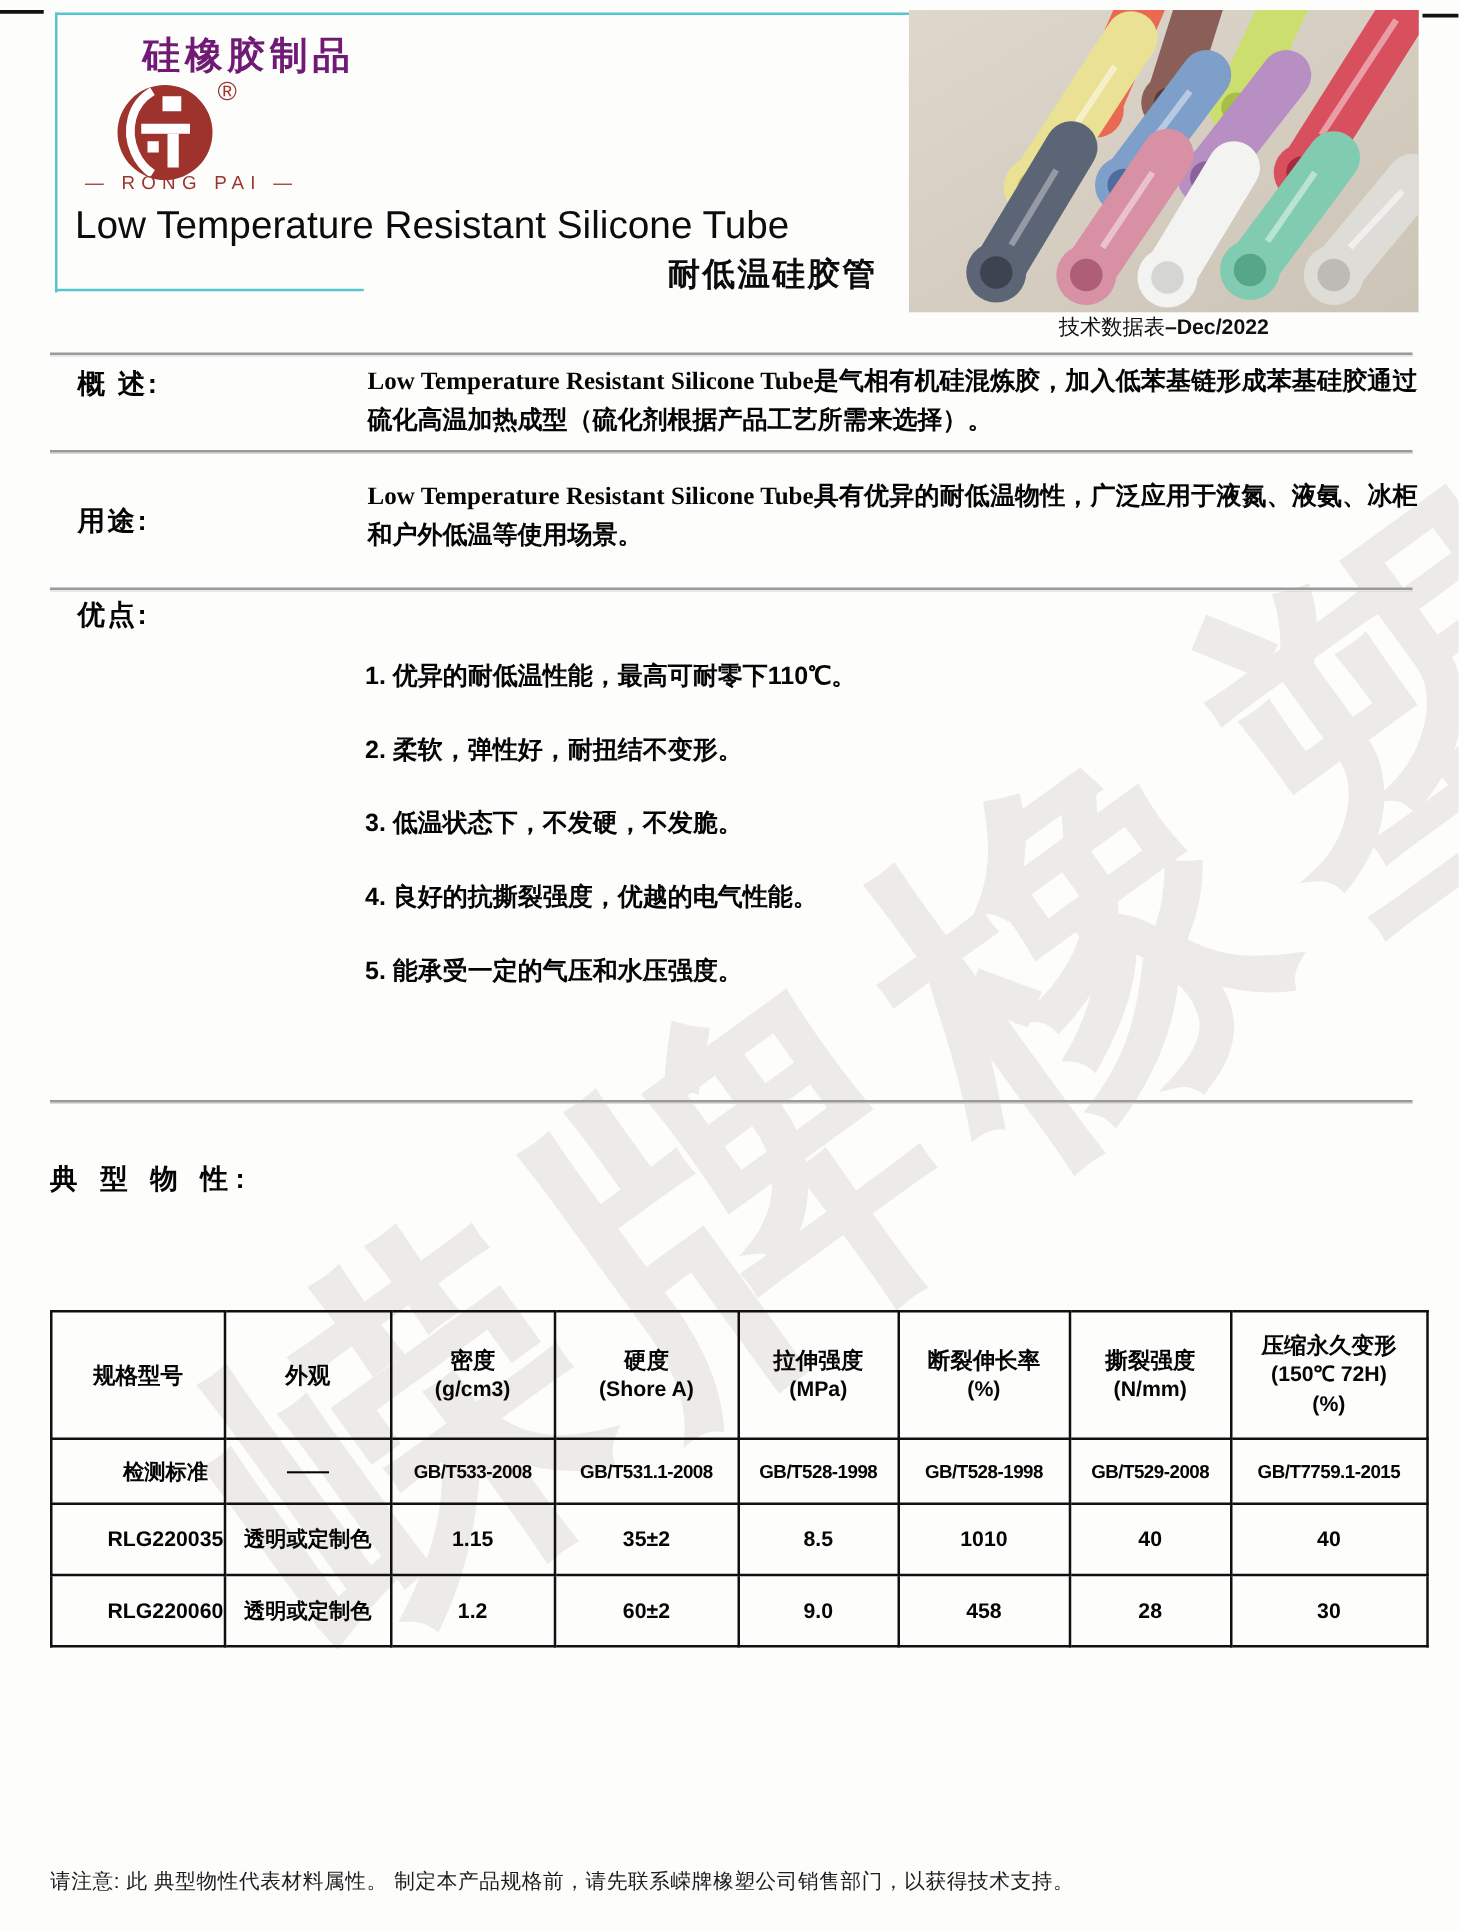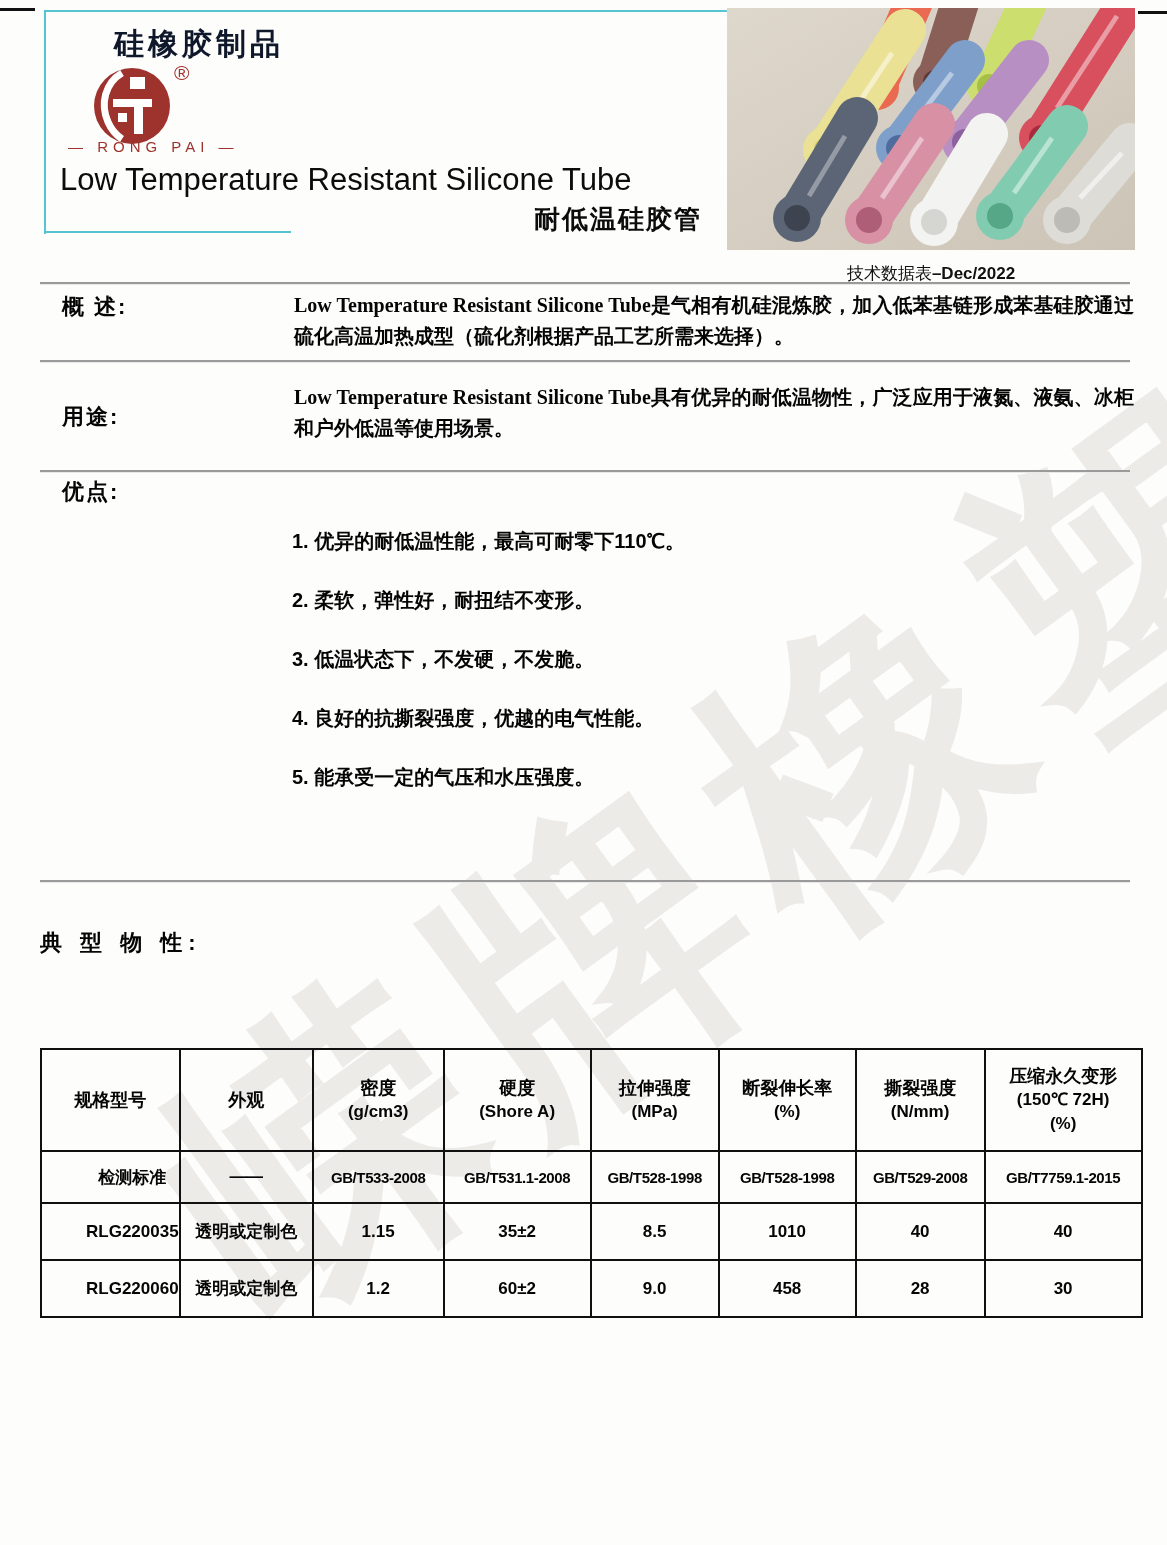--- a/index.html
+++ b/index.html
@@ -13,29 +13,29 @@
 
   .layer{position:absolute;inset:0;z-index:1;}
 
   
   .crop{position:absolute;height:3px;background:#111;}
 
   
   .logo-box{position:absolute;left:44px;top:10px;width:684px;height:222px;
             border-top:2px solid #56c5d2;border-left:2px solid #56c5d2;}
   .logo-box-bottom{position:absolute;left:44px;top:231px;width:247px;height:2px;background:#56c5d2;}
-  .brand-text{position:absolute;left:68px;top:12px;font-size:30px;font-weight:bold;color:#0f172a;letter-spacing:4px;}
+  .brand-text{position:absolute;left:68px;top:12px;font-size:30px;font-weight:bold;color:#701a75;letter-spacing:4px;}
   .emblem{position:absolute;left:36px;top:44px;}
   .brand-name{position:absolute;left:22px;top:126px;font-size:15px;font-weight:normal;color:#9e332d;letter-spacing:5px;}
   .title-en{position:absolute;left:14px;top:150px;font-size:31px;font-weight:normal;color:#0c0c0c;letter-spacing:0px;white-space:nowrap;}
   .title-zh{position:absolute;left:14px;top:190px;width:642px;text-align:right;font-size:26px;font-weight:bold;color:#0c0c0c;letter-spacing:2px;}
 
   
   .photo{position:absolute;left:727px;top:8px;width:408px;height:242px;}
-  .caption{position:absolute;left:727px;top:250px;width:408px;text-align:center;font-size:17px;color:#111;margin-top:12px;}
+  .caption{position:absolute;left:727px;top:250px;width:408px;text-align:center;font-size:17px;color:#111;}
   .caption .cap-date{font-weight:bold;}
 
   
   .rule{position:absolute;left:40px;width:1090px;height:2px;background:#9a9a9a;border-bottom:1px solid #e9e9e9;}
 
   
   .sec-label{position:absolute;font-size:22px;font-weight:bold;color:#050505;letter-spacing:2px;}
   .sec-body{position:absolute;width:840px;font-family:"Liberation Serif",serif;font-weight:bold;
             font-size:20px;line-height:31px;color:#050505;text-align:justify;}
   .adv-list{position:absolute;left:292px;top:528px;}
@@ -257,15 +257,16 @@
         <td>1.2</td>
         <td>60±2</td>
         <td>9.0</td>
         <td>458</td>
         <td>28</td>
         <td>30</td>
       </tr>
     </tbody>
       </table>
 
+    <div class="footer-note">请注意: 此 典型物性代表材料属性。  制定本产品规格前，请先联系嵘牌橡塑公司销售部门，以获得技术支持。</div>
 
   </div>
 </div>
 
 </body></html>

